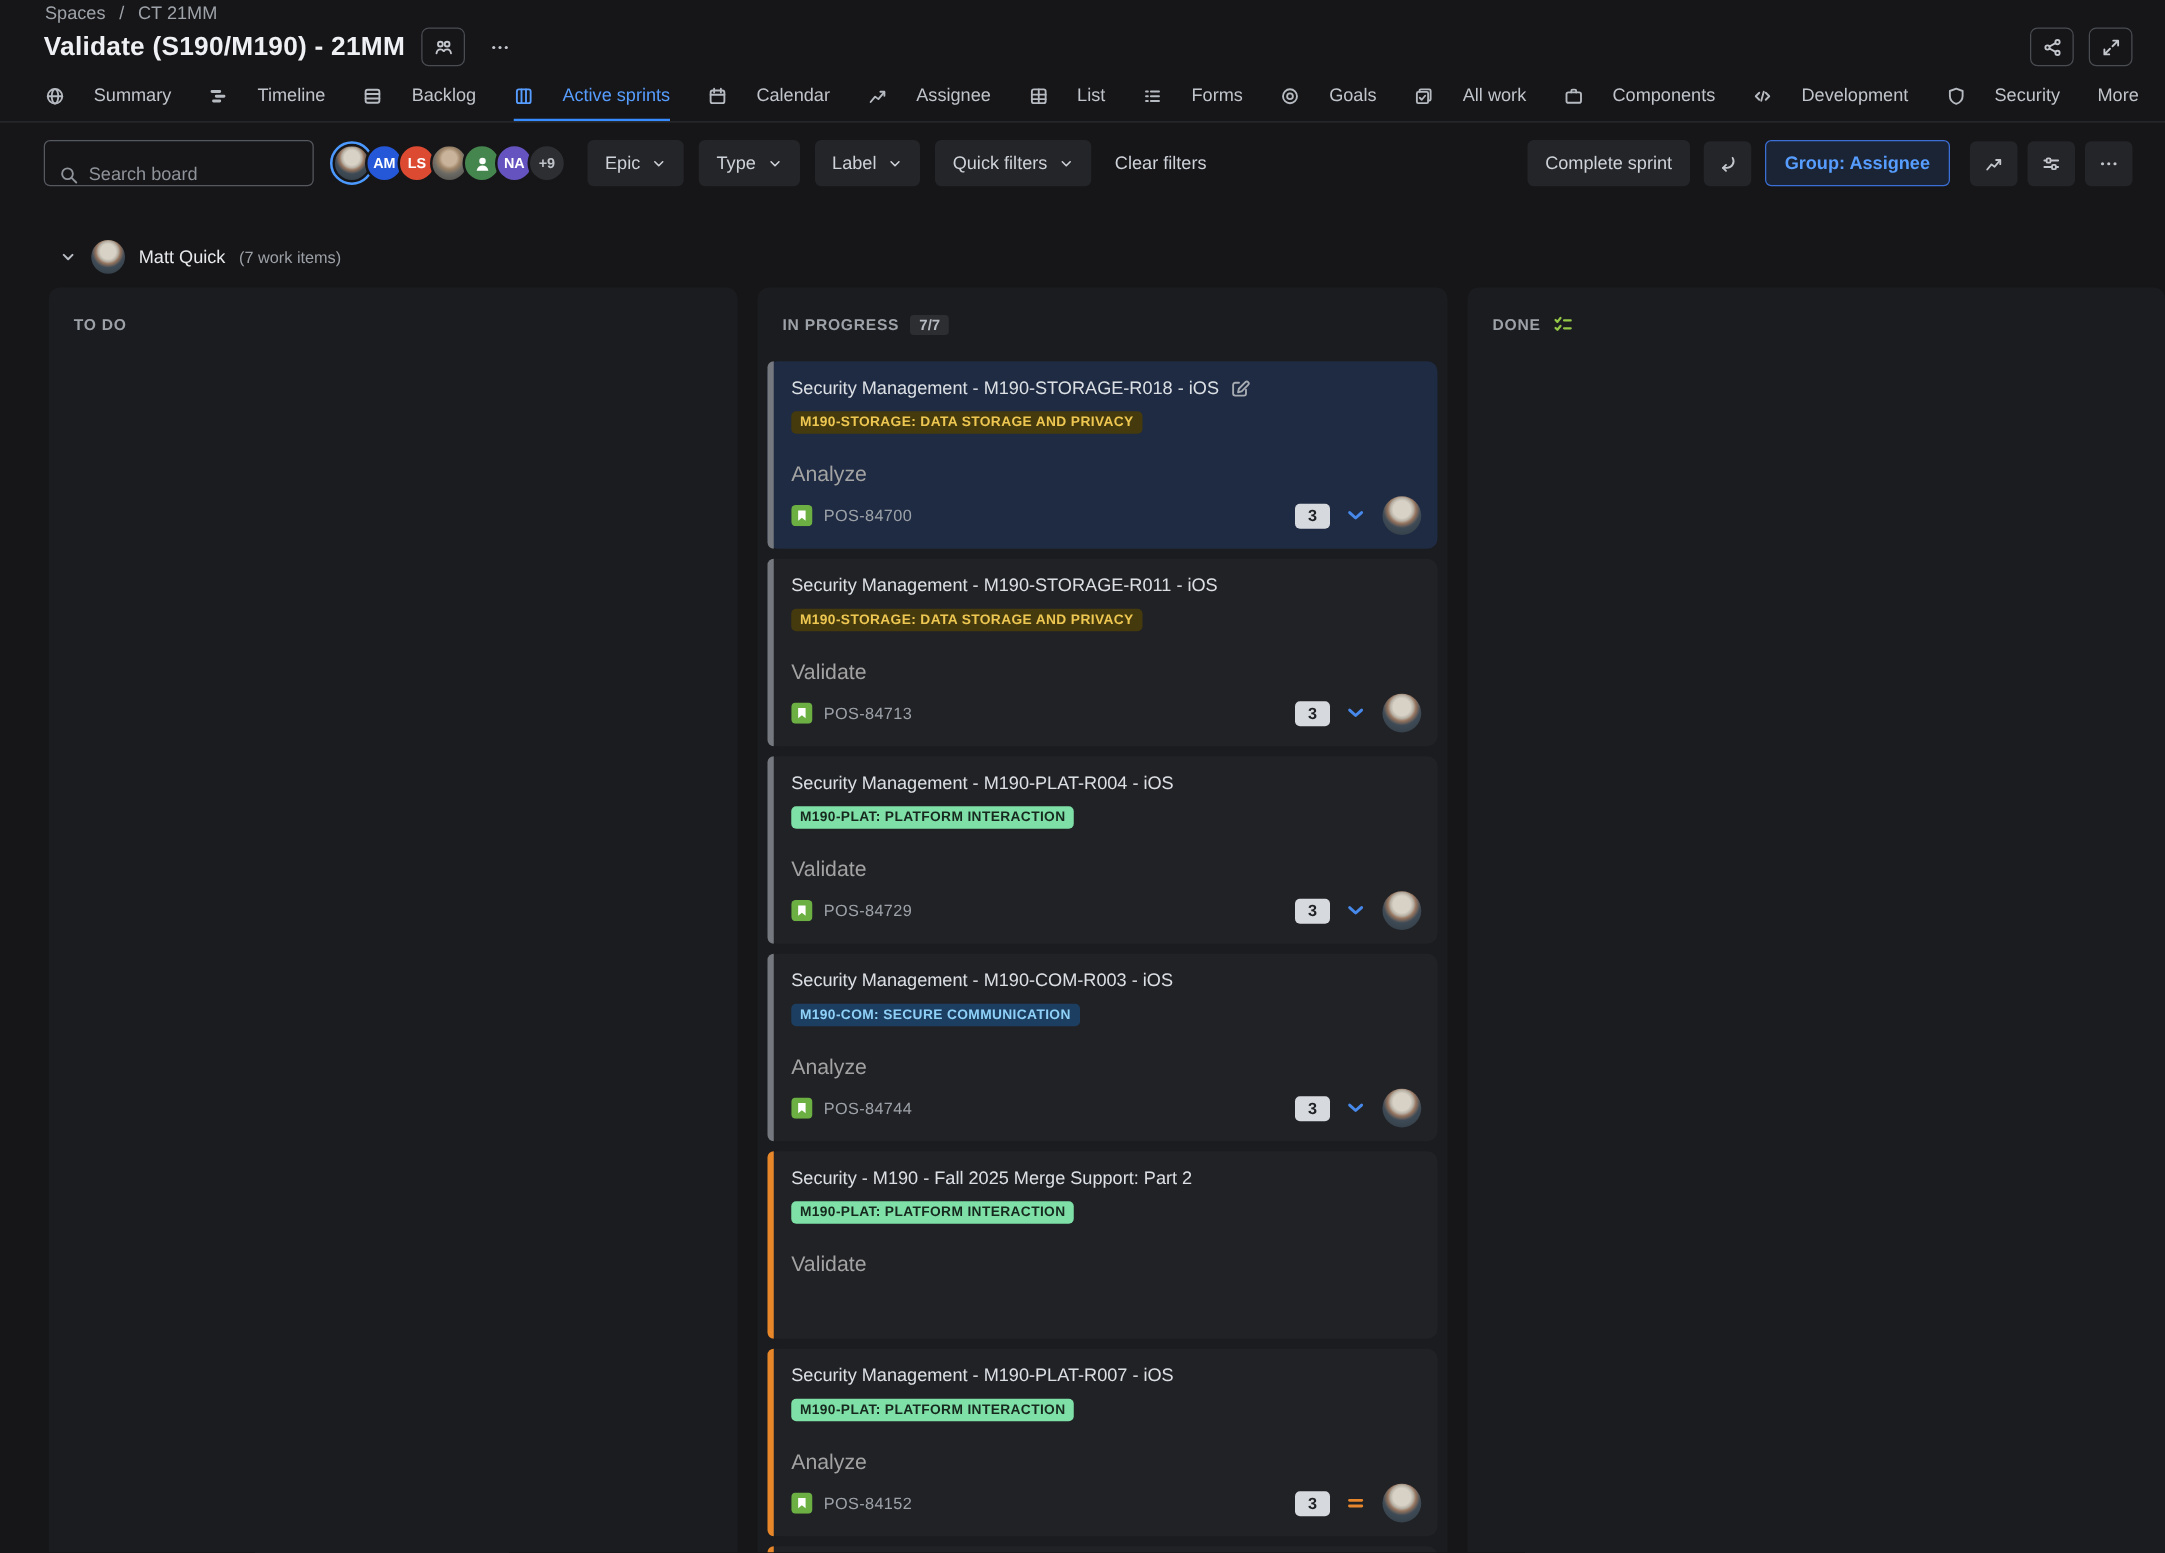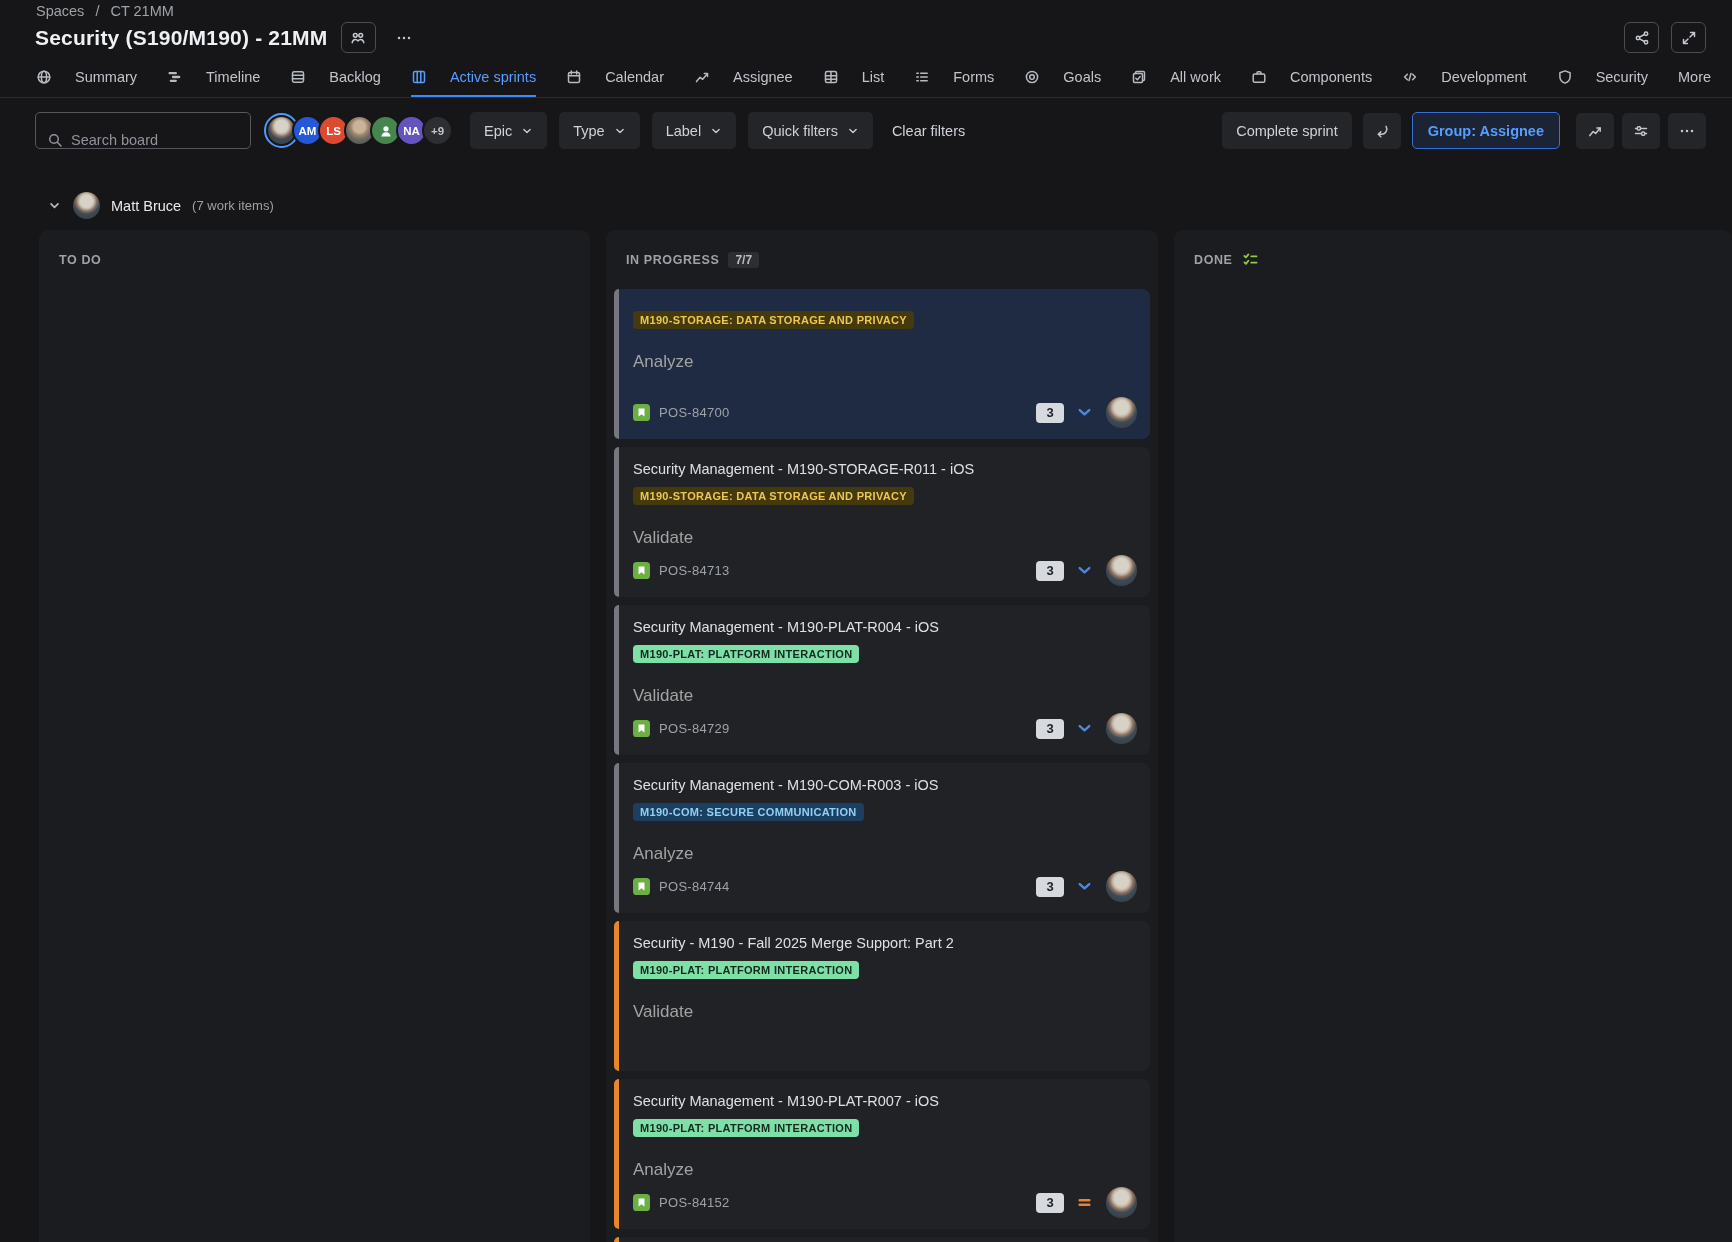--- a/index.html
+++ b/index.html
@@ -108,21 +108,21 @@
 </head>
 <body>
 
 <div class="breadcrumb">
   <span class="crumb">Spaces</span>
   <span>/</span>
   <span class="crumb">CT 21MM</span>
 </div>
 
 <div class="title-row">
-  <span class="page-title">Security (S190/M190) - 21MM</span>
+  <span class="page-title">Validate (S190/M190) - 21MM</span>
   <button class="sq-btn">
     <span>
         <svg width="16" height="16" viewBox="0 0 16 16" fill="none" stroke="currentColor" stroke-width="1.5" stroke-linecap="round" stroke-linejoin="round">
           <circle cx="5.3" cy="5.3" r="1.9"></circle>
           <circle cx="10.7" cy="5.3" r="1.9"></circle>
           <path d="M2.2 12.7c.3-2 1.5-3.2 3.1-3.2 1.1 0 2 .5 2.6 1.4M8.1 10.9c.6-.9 1.5-1.4 2.6-1.4 1.6 0 2.8 1.2 3.1 3.2"></path>
         </svg>
       </span>
   </button>
   <button class="ghost-btn">
@@ -377,37 +377,46 @@
   </button>
 </div>
 
 <div class="group-header">
   <span class="chev">
       <svg width="15" height="15" viewBox="0 0 16 16" fill="none" stroke="currentColor" stroke-width="1.5" stroke-linecap="round" stroke-linejoin="round">
         <path d="M4.3 6.3L8 10l3.7-3.7" stroke-width="1.7"></path>
       </svg>
     </span>
   <span class="g-avatar photo-matt"></span>
-  <span class="group-name">Matt Bruce</span>
+  <span class="group-name">Matt Quick</span>
   <span class="group-count">(7 work items)</span>
 </div>
 
 <section class="board-col col-todo">
   <div class="col-header">
     <span class="col-title">TO DO</span>
   </div>
 </section>
 
 <section class="board-col col-inprogress">
   <div class="col-header">
     <span class="col-title">IN PROGRESS</span>
     <span class="col-count">7/7</span>
   </div>
   <div class="cards" id="inprogress-cards">
   <article class="card stripe-gray selected">
+    <div class="card-title-row">
+      <span class="card-title">Security Management - M190-STORAGE-R018 - iOS</span>
+      <span class="card-edit">
+            <svg width="16" height="16" viewBox="0 0 16 16" fill="none" stroke="currentColor" stroke-width="1.5" stroke-linecap="round" stroke-linejoin="round">
+              <path d="M7.2 3.2H4.2a1.7 1.7 0 00-1.7 1.7v6.9a1.7 1.7 0 001.7 1.7h6.9a1.7 1.7 0 001.7-1.7V8.8"></path>
+              <path d="M12.3 2.7a1.55 1.55 0 012.2 2.2L9.3 10.1l-2.9.8.7-2.9z"></path>
+            </svg>
+          </span>
+    </div>
     <span class="card-label label-yellow">M190-STORAGE: DATA STORAGE AND PRIVACY</span>
     <div class="card-status">Analyze</div>
     <div class="card-footer">
       <span class="type-icon">
             <svg width="17" height="17" viewBox="0 0 16 16">
               <rect width="16" height="16" rx="3.4" fill="#6cb044"></rect>
               <path d="M5.2 4.2h5.6v7.6L8 9.6l-2.8 2.2z" fill="#fff"></path>
             </svg>
           </span>
       <span class="card-key">POS-84700</span>

